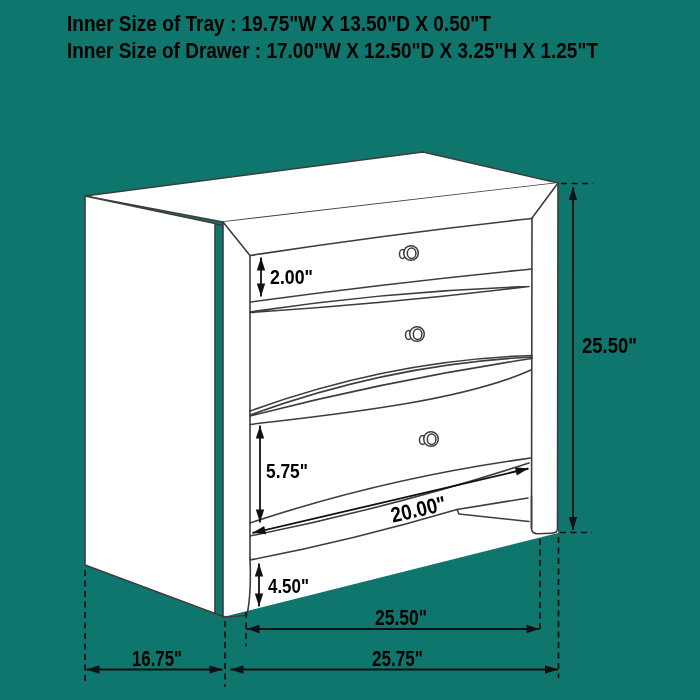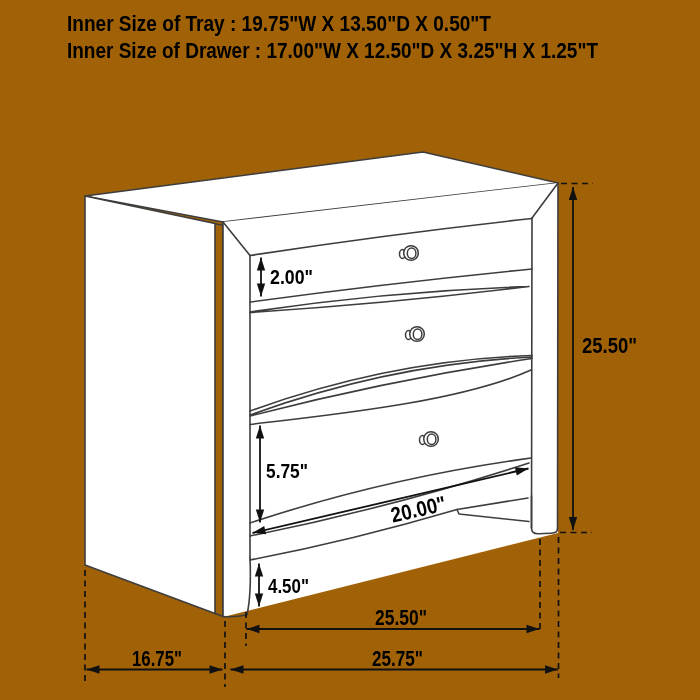--- a/index.html
+++ b/index.html
@@ -1,16 +1,16 @@
 <!DOCTYPE html>
 <html><head>
 <meta charset="utf-8">
 <style>
   html,body{margin:0;padding:0;background:#ffffff;}
-  .stage{position:relative;width:700px;height:700px;background:#a16207;overflow:hidden;}
+  .stage{position:relative;width:700px;height:700px;background:#0f766e;overflow:hidden;}
   svg{position:absolute;left:0;top:0;}
   .furn{stroke:#3d3d3d;stroke-width:1.6;fill:none;stroke-linejoin:round;stroke-linecap:round;}
   .fill{fill:#ffffff;}
   .dim{stroke:#111111;stroke-width:1.8;fill:none;}
   .dash{stroke:#111111;stroke-width:1.7;fill:none;stroke-dasharray:6 4.5;}
   .lbl{font-family:"Liberation Sans","DejaVu Sans",sans-serif;font-weight:bold;fill:#000000;}
   .knob{stroke:#3d3d3d;stroke-width:1.5;fill:#ffffff;}
 </style>
 </head>
 <body>

